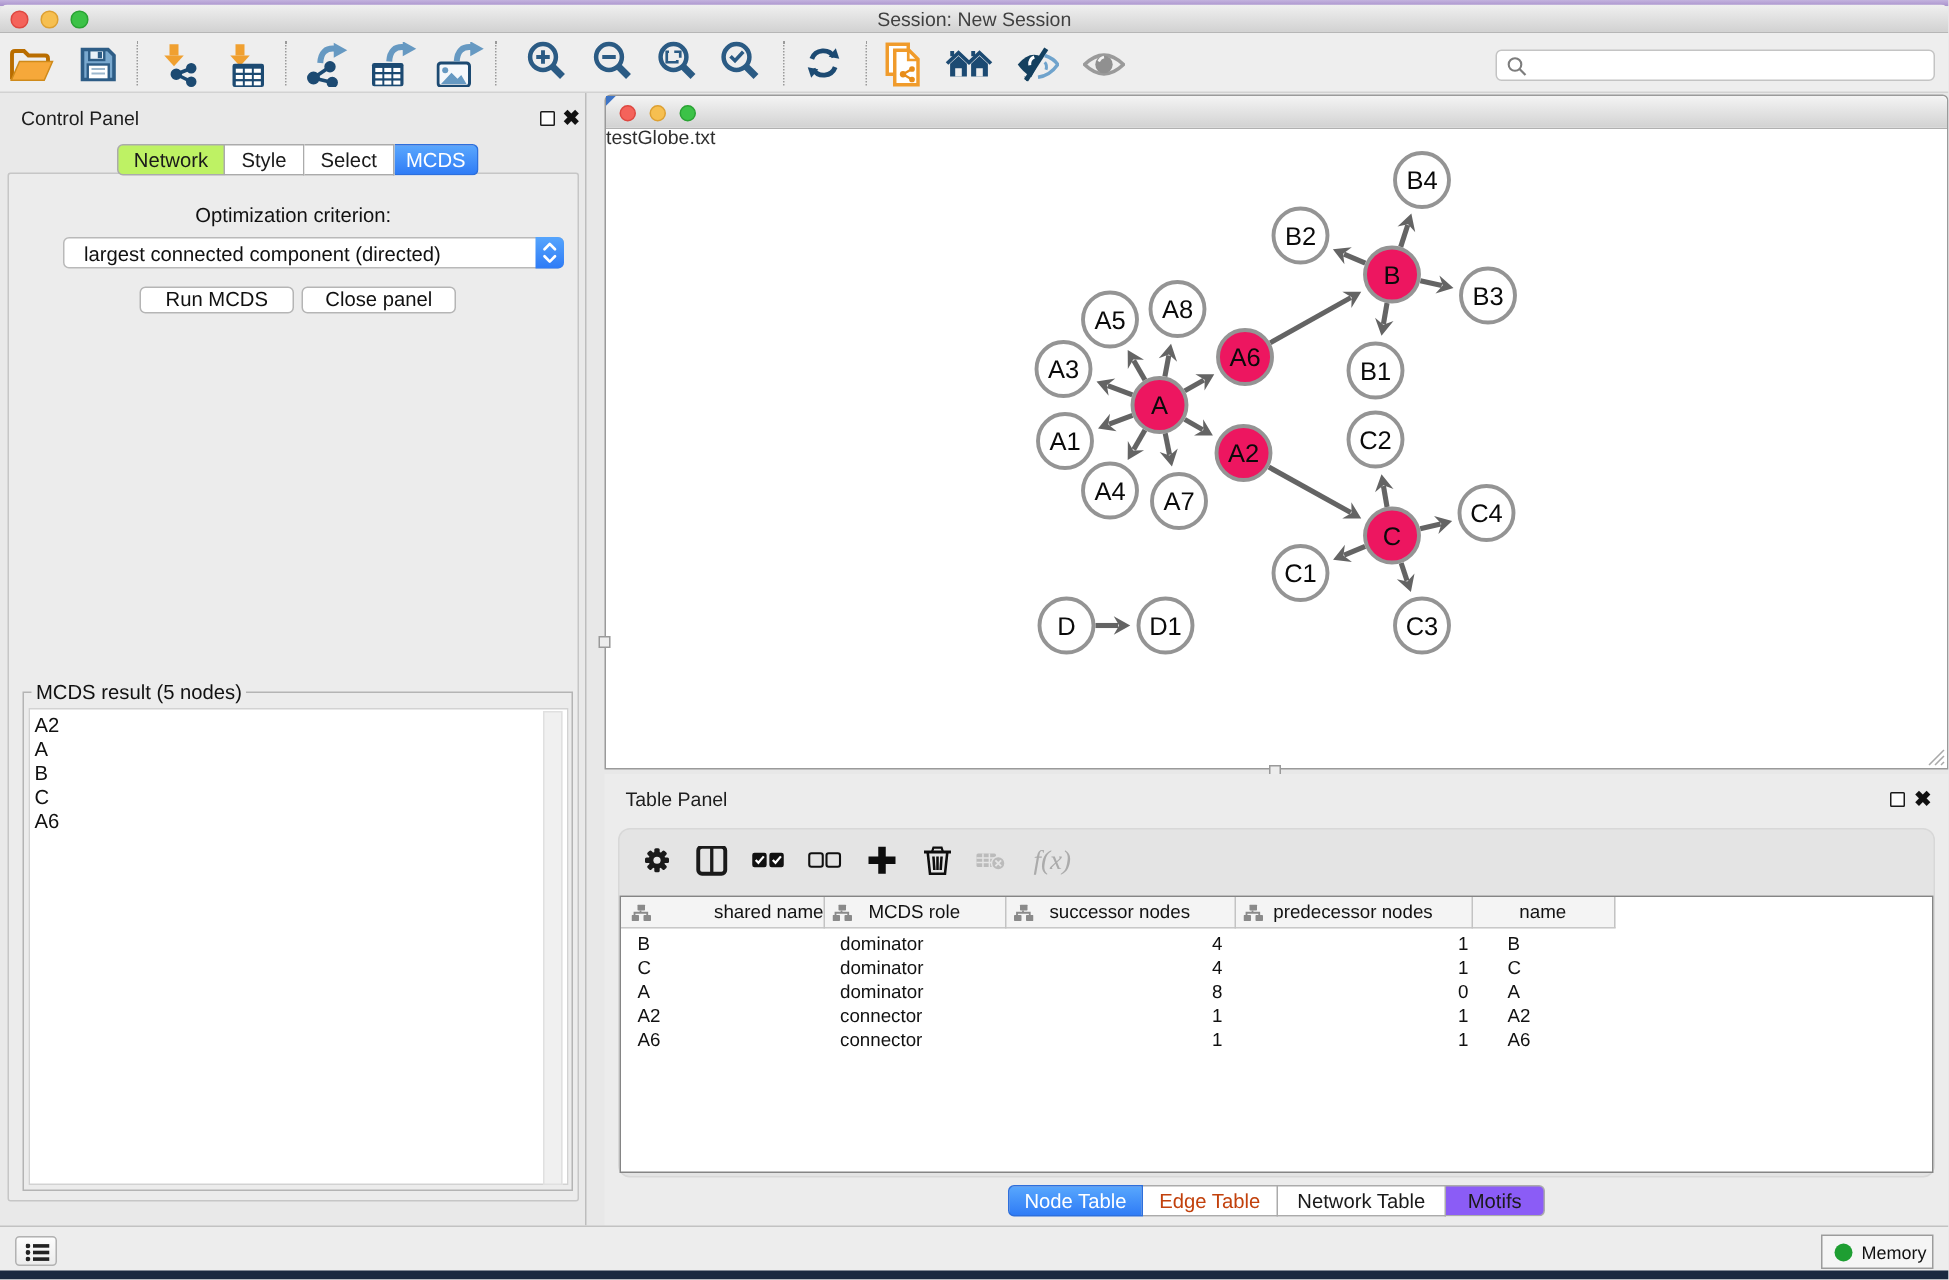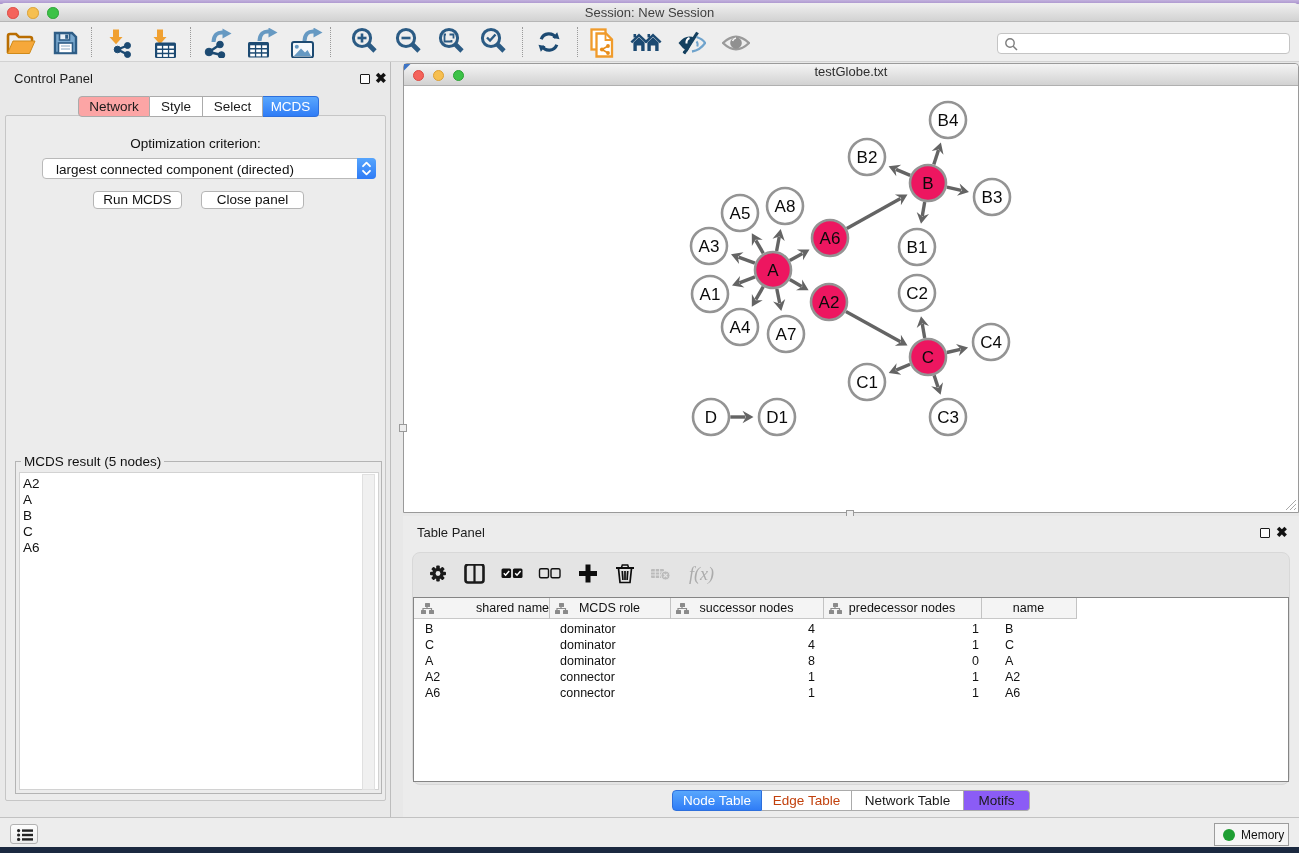--- a/index.html
+++ b/index.html
@@ -191,56 +191,56 @@
 </div>
 
 <div class="abs" style="left:0;top:62px;width:391px;height:755px;background:#e9e9e9;border-right:1px solid #bdbdbd;">
   <div class="abs" style="left:14px;top:9px;font-size:13px;color:#1d1d1d;">Control Panel</div>
   <div class="abs" style="left:360px;top:12px;width:10px;height:10px;border:1.8px solid #1a1a1a;border-radius:1px;background:#fcfcfc;"></div>
   <div class="abs" style="left:375px;top:9px;font-size:14px;font-weight:bold;color:#111;line-height:14px;">✖</div>
 
   <div class="abs" style="left:5px;top:53px;width:381px;height:686px;background:#ececec;border:1px solid #c6c6c6;border-radius:2px;"></div>
 
   <div class="abs" style="left:78px;top:34px;height:21px;display:flex;font-size:13.5px;">
-    <div style="width:72px;background:#fca5a5;border:1px solid #ababab;border-radius:4px 0 0 4px;text-align:center;line-height:19px;color:#1a1a1a;">Network</div>
+    <div style="width:72px;background:#bef264;border:1px solid #ababab;border-radius:4px 0 0 4px;text-align:center;line-height:19px;color:#1a1a1a;">Network</div>
     <div style="width:53px;background:#fff;border:1px solid #ababab;border-left:none;text-align:center;line-height:19px;color:#1a1a1a;">Style</div>
     <div style="width:60px;background:#fff;border:1px solid #ababab;border-left:none;text-align:center;line-height:19px;color:#1a1a1a;">Select</div>
     <div style="width:56px;background:linear-gradient(#5aa7fd,#2f7cf6);border:1px solid #2d6fdc;border-left:none;border-radius:0 4px 4px 0;text-align:center;line-height:19px;color:#fff;">MCDS</div>
   </div>
   <div class="abs" style="left:0;top:74px;width:391px;text-align:center;font-size:13.5px;color:#111;">Optimization criterion:</div>
 
   <div class="abs" style="left:42px;top:96px;width:334px;height:21px;background:#fff;border:1px solid #b9b9b9;border-radius:4px;">
     <div class="abs" style="left:13px;top:1px;font-size:13.5px;color:#111;line-height:19px;">largest connected component (directed)</div>
     <div class="abs" style="right:-1px;top:-1px;width:19px;height:21px;background:linear-gradient(#56a5fd,#2e7bf6);border-radius:0 4px 4px 0;">
       <svg width="19" height="21" viewBox="0 0 19 21">
           <g stroke="#fff" stroke-width="1.8" fill="none" stroke-linecap="round" stroke-linejoin="round">
             <path d="M6 8.2 L9.5 4.6 L13 8.2"></path>
             <path d="M6 12.8 L9.5 16.4 L13 12.8"></path>
           </g>
         </svg>
     </div>
   </div>
 
-  <div class="abs" style="left:93px;top:129px;width:89px;height:18px;background:#fff;border:1px solid #b5b5b5;border-radius:4px;text-align:center;line-height:16px;font-size:13.5px;color:#111;">Run MCDS</div>
+  <div class="abs" style="left:93px;top:129px;width:103px;height:18px;background:#fff;border:1px solid #b5b5b5;border-radius:4px;text-align:center;line-height:16px;font-size:13.5px;color:#111;">Run MCDS</div>
   <div class="abs" style="left:201px;top:129px;width:103px;height:18px;background:#fff;border:1px solid #b5b5b5;border-radius:4px;text-align:center;line-height:16px;font-size:13.5px;color:#111;">Close panel</div>
 
   <div class="abs" style="left:15px;top:399px;width:367px;height:333px;border:1px solid #b4b4b4;"></div>
   <div class="abs" style="left:21px;top:392px;background:#ececec;padding:0 3px;font-size:13.5px;color:#111;">MCDS result (5 nodes)</div>
   <div class="abs" style="left:19px;top:410px;width:360px;height:318px;background:#fff;border:1px solid #d2d2d2;">
     <div class="abs" style="right:3px;top:1px;width:13px;height:316px;background:#f0f0f0;border:1px solid #e0e0e0;"></div>
     <div class="abs" style="left:3px;top:3px;font-size:13.5px;color:#111;line-height:16px;">A2<br>A<br>B<br>C<br>A6</div>
   </div>
 </div>
 
 <div class="abs" style="left:403px;top:63px;width:896px;height:450px;border:1px solid #9a9a9a;border-radius:4px 4px 0 0;background:#fff;">
   <div class="abs" style="left:0;top:0;width:894px;height:22px;background:linear-gradient(#f4f4f4,#d2d2d2);border-bottom:1px solid #b0b0b0;border-radius:4px 4px 0 0;">
     <div class="abs" style="left:9px;top:5.5px;width:11px;height:11px;border-radius:50%;background:#f4635b;border:0.5px solid #de4841;"></div>
     <div class="abs" style="left:29px;top:5.5px;width:11px;height:11px;border-radius:50%;background:#f6bf50;border:0.5px solid #dda032;"></div>
     <div class="abs" style="left:49px;top:5.5px;width:11px;height:11px;border-radius:50%;background:#3cc247;border:0.5px solid #2aa334;"></div>
-    <div class="abs" style="left:0;top:0;width:894px;text-align:center;font-size:13px;color:#2e2e2e;">testGlobe.txt</div>
+    <div class="abs" style="left:0;top:20px;width:894px;text-align:left;font-size:13px;color:#2e2e2e;">testGlobe.txt</div>
     <svg class="abs" style="left:0;top:0;" width="7" height="7" viewBox="0 0 7 7">
         <path d="M0 0 L6.5 0 L0 6.5 Z" fill="#3d74c6"></path>
       </svg>
   </div>
 
   <svg class="abs" style="right:1px;bottom:1px;" width="14" height="14" viewBox="0 0 14 14">
     <g stroke="#a9a9a9" stroke-width="1">
         <line x1="3" y1="13" x2="13" y2="3"></line>
         <line x1="7" y1="13" x2="13" y2="7"></line>
         <line x1="11" y1="13" x2="13" y2="11"></line>

